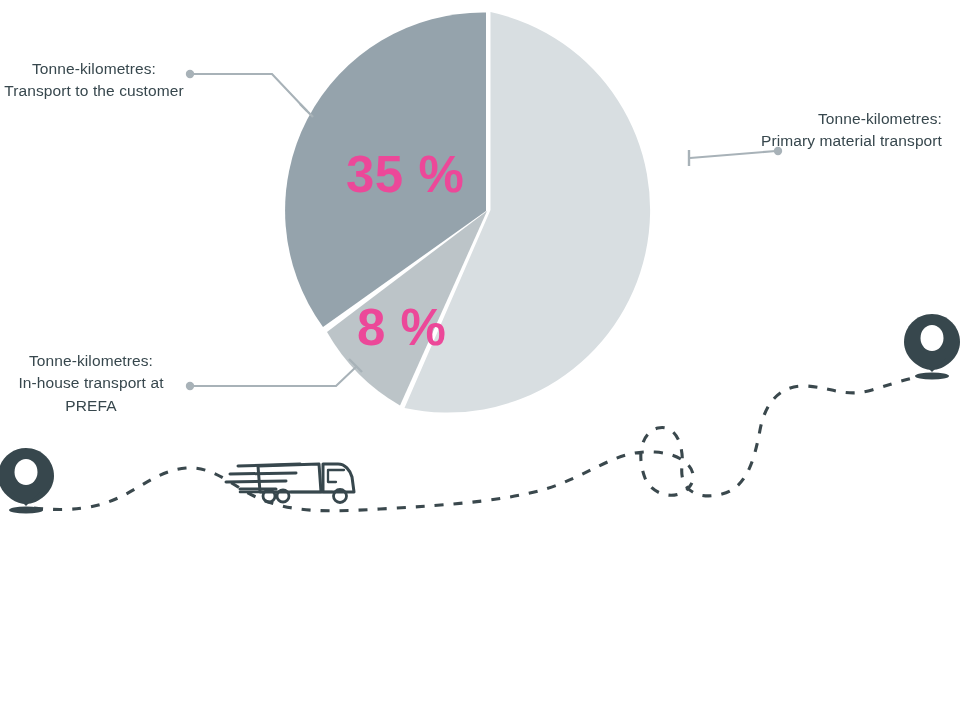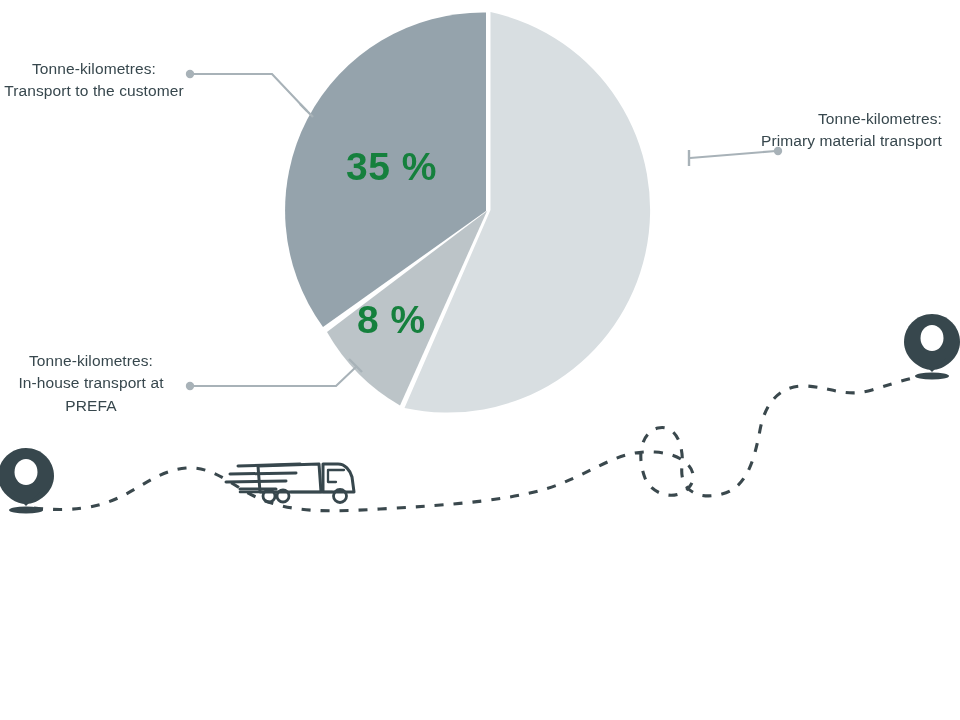--- a/index.html
+++ b/index.html
@@ -20,23 +20,23 @@
     font-weight:400;
     letter-spacing:.1px;
     white-space:pre-line;
   }
   #label-left-top{ left:-6px; top:58px; width:200px; text-align:center;}
   #label-right{ left:756px; top:108px; width:186px; text-align:right;}
   #label-left-bottom{ left:-2px; top:350px; width:186px; text-align:center;}
 
   .slice-value{
     position:absolute;
-    color:#15803d;
+    color:#ec4899;
     font-weight:700;
-    font-size:39px;
+    font-size:51px;
     letter-spacing:.5px;
     white-space:nowrap;
   }
   #value-0{ left:522px; top:200px; }
   #value-1{ left:346px; top:145px; }
   #value-2{ left:357px; top:298px; }
 </style>
 </head>
 <body>
 

